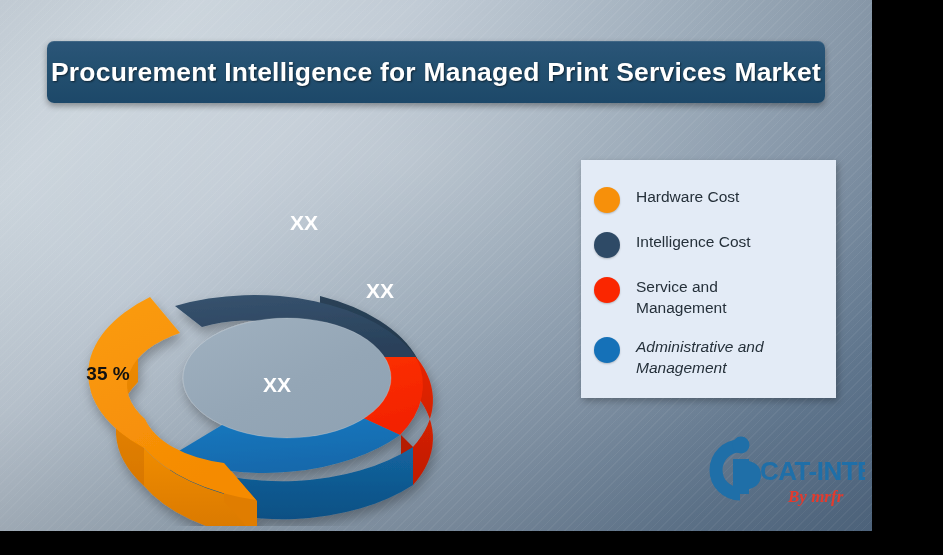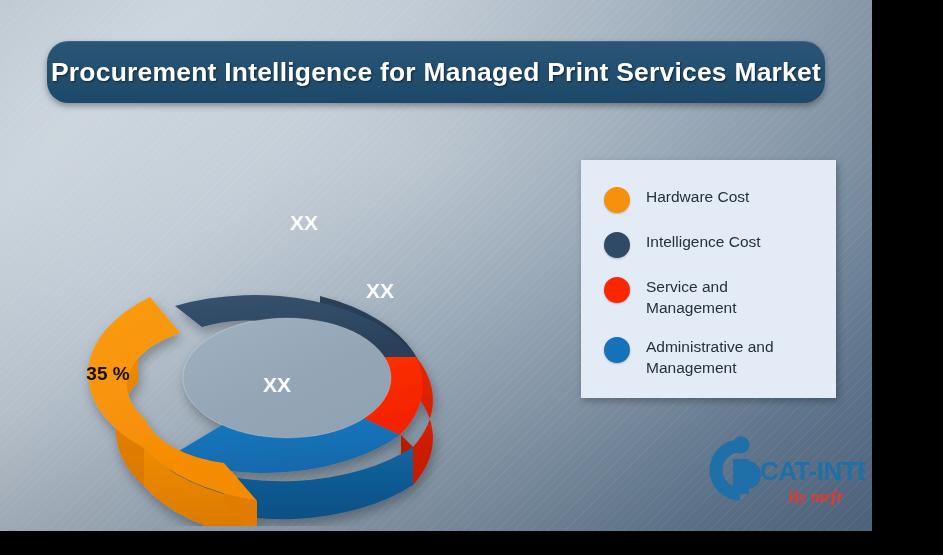--- a/index.html
+++ b/index.html
@@ -52,21 +52,21 @@
       rgba(0,0,0,0.10) 100%);
     pointer-events:none;
   }
 
   
   #title-bar {
     position:absolute;
     left:47px; top:41px;
     width:778px; height:62px;
     background:linear-gradient(180deg,#2b5578 0%,#235070 45%,#1d4869 100%);
-    border-radius:21px;
+    border-radius:7px;
     box-shadow:0 3px 6px rgba(0,0,0,0.35), inset 0 1px 0 rgba(255,255,255,0.10);
     display:flex; align-items:center; justify-content:center;
     z-index:4;
   }
   #title-text {
     color:#ffffff;
     font-size:26.5px;
     font-weight:bold;
     letter-spacing:0.2px;
     white-space:nowrap;
@@ -92,25 +92,25 @@
   }
   .slice-label.dark { fill:#111111; font-size:19px; }
 
   
   #legend {
     position:absolute;
     left:581px; top:160px;
     width:255px; height:238px;
     background:#e3ebf6;
     box-shadow:2px 3px 7px rgba(0,0,0,0.28);
-    padding:26px 0 0 14px;
+    padding:26px 0 0 4px;
     z-index:5;
   }
   .legend-row { display:flex; align-items:flex-start; margin-bottom:18px; }
-  .legend-row:last-child { margin-bottom:0; }
+  .legend-row:last-child { margin-bottom:0;font-style:italic; }
   .legend-dot {
     flex:0 0 auto;
     width:26px; height:26px;
     border-radius:50%;
     margin:1px 16px 0 9px;
     box-shadow:0 1px 2px rgba(0,0,0,0.22);
   }
   .legend-label {
     color:#25303a;
     font-size:15.5px;

